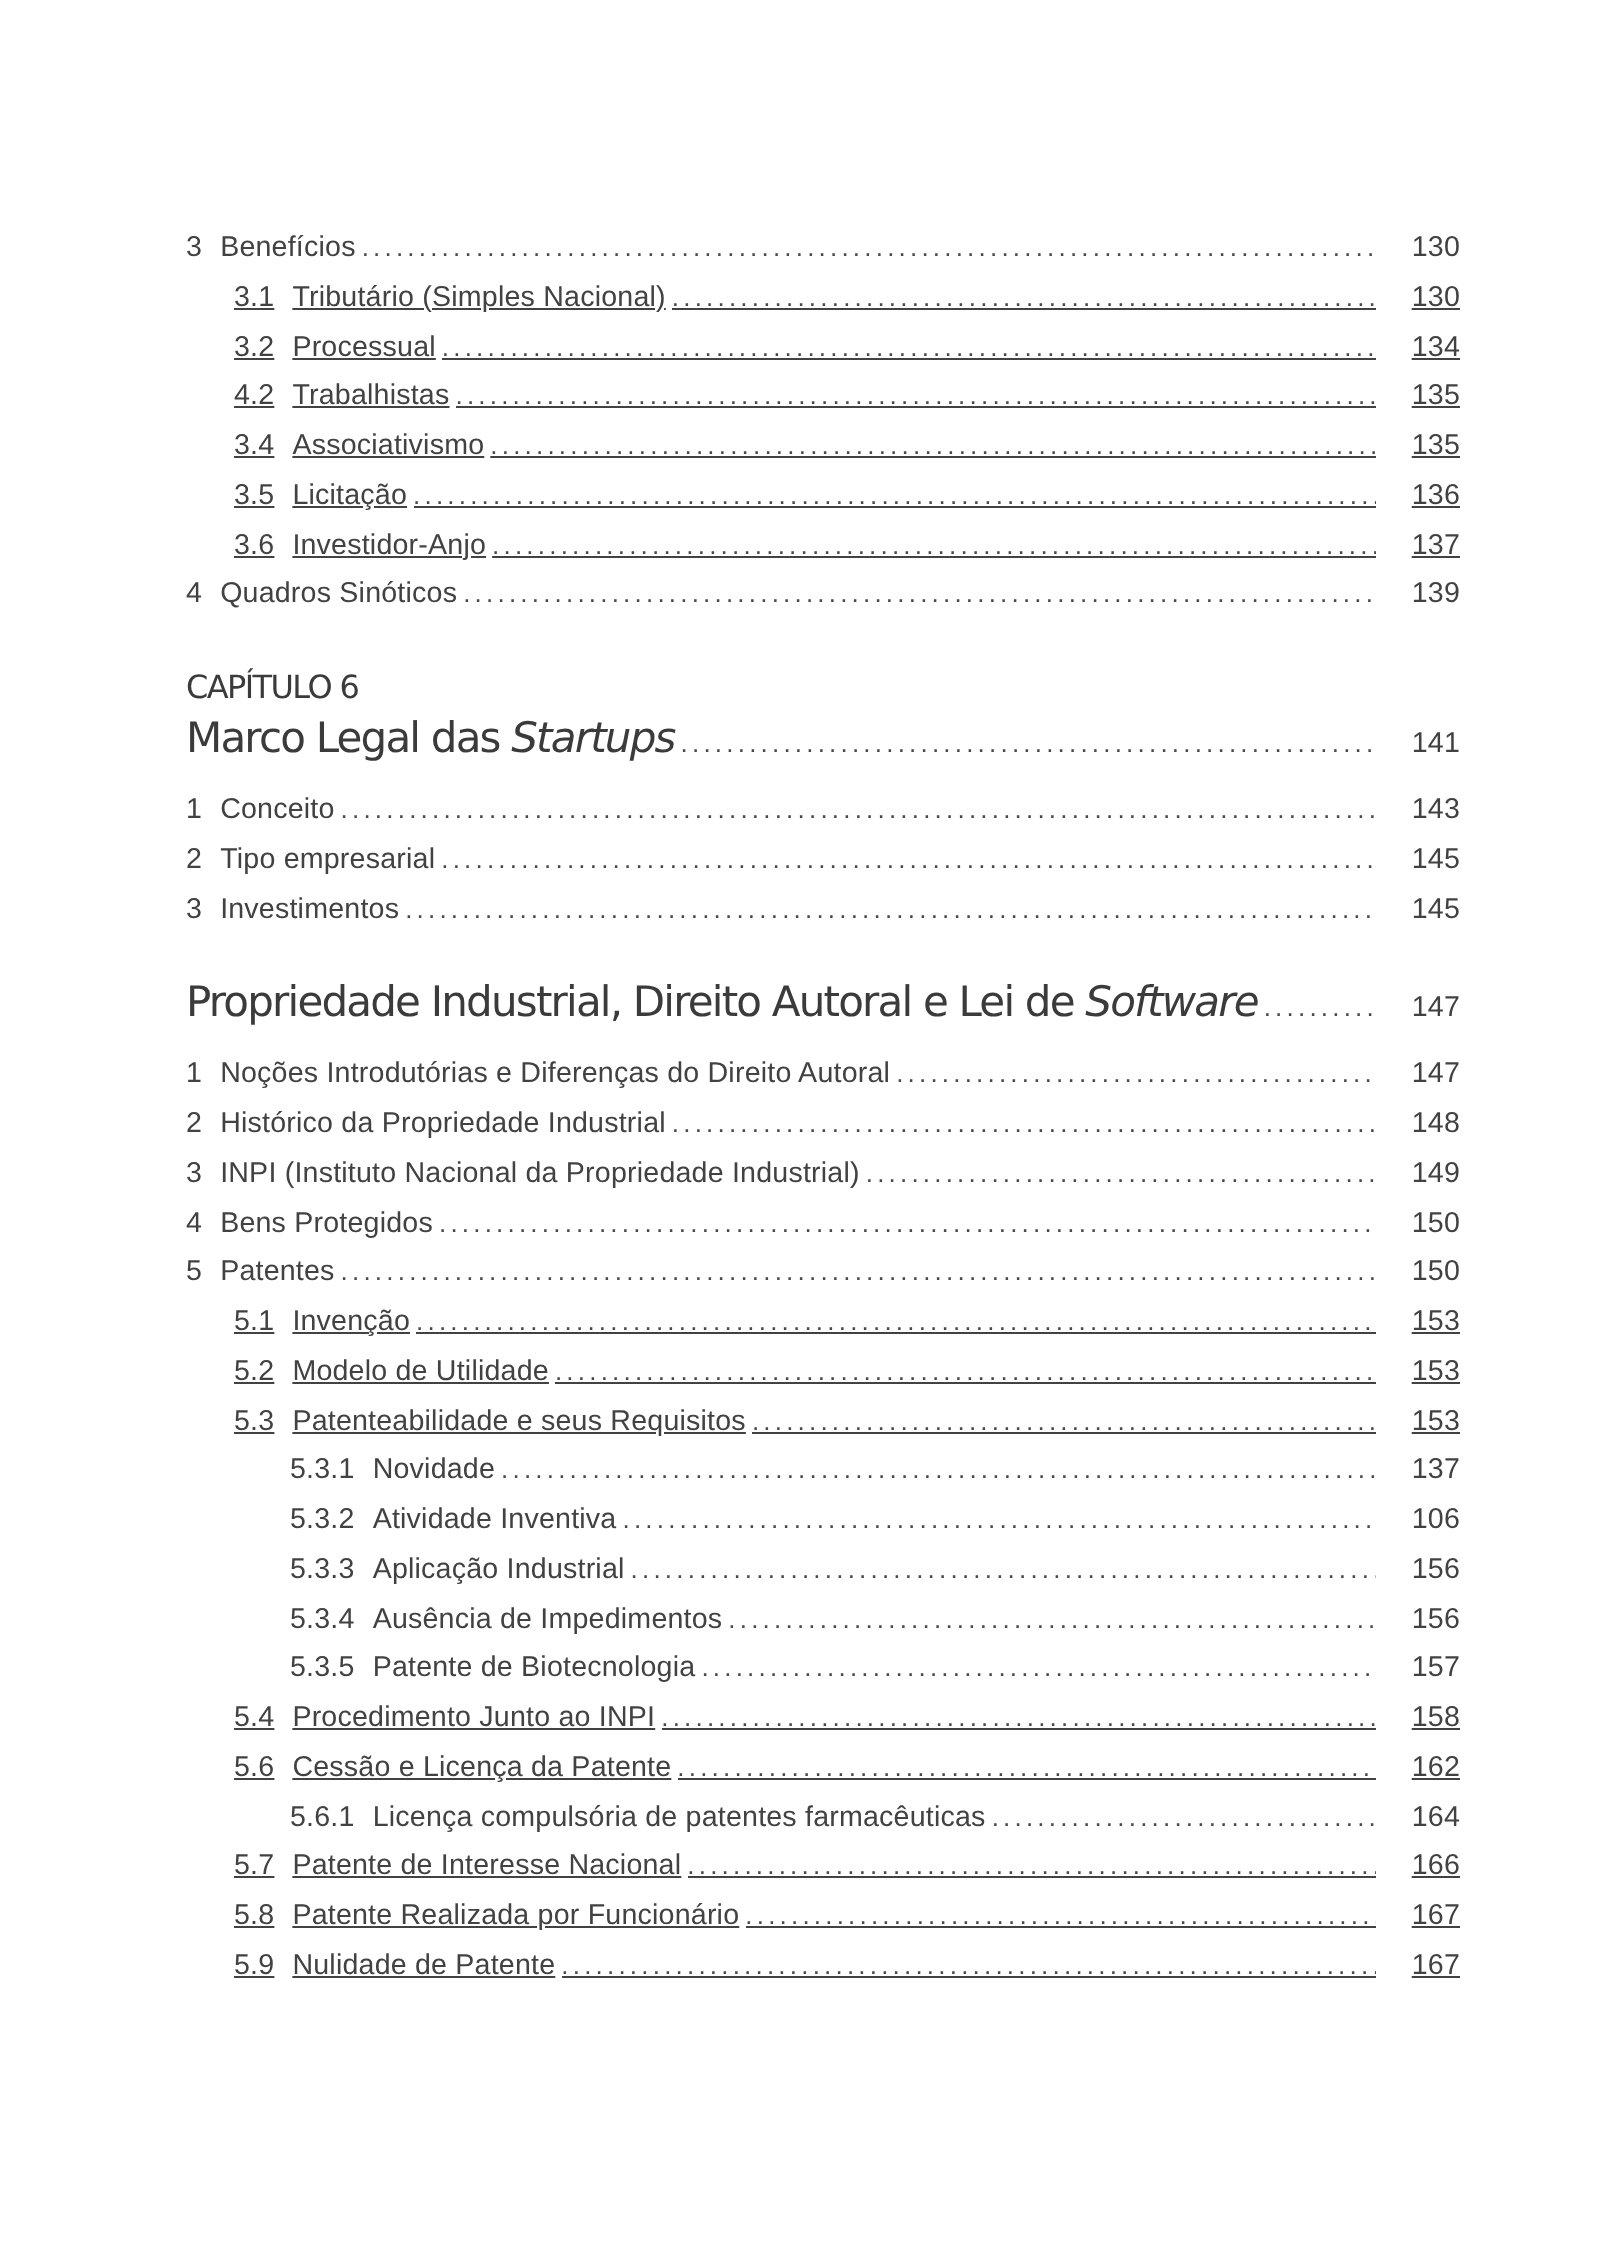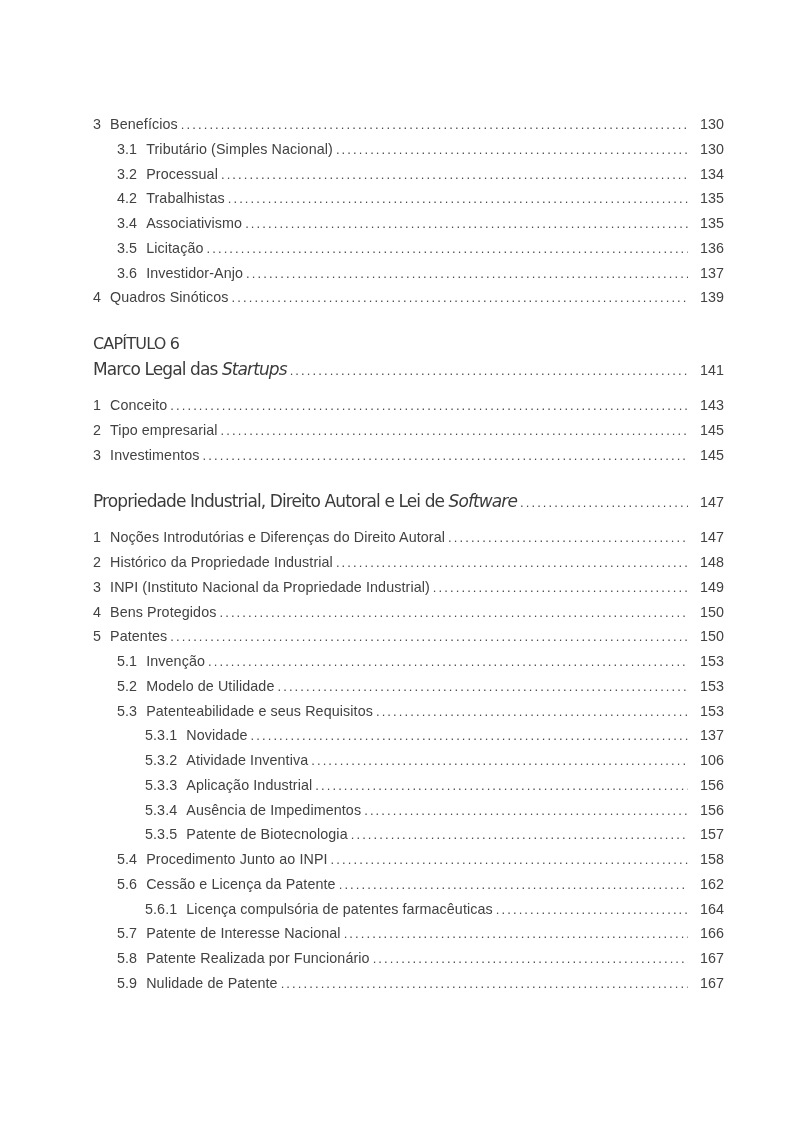--- a/index.html
+++ b/index.html
@@ -41,45 +41,46 @@
     font-weight: 400;
     font-family: "Liberation Sans", sans-serif;
   }
   .dots::after {
     content: "..............................................................................................................................................................................................................................";
   }
   .page-num {
     flex: 0 0 auto;
     width: 30px;
     margin-left: 12px;
+    text-align: right;
     font-size: 14.3px;
     font-weight: 400;
     letter-spacing: 0.1px;
     font-family: "Liberation Sans", sans-serif;
     color: var(--text, #424242);
   }
-  .level-1 { padding-left: 24px; }
+  .level-1 { padding-left: 24px; text-decoration: underline; }
   .level-2 { padding-left: 52px; }
   .chapter-header { margin-top: 21px; }
   .kicker {
     font-family: "DejaVu Sans", sans-serif;
     font-size: 16px;
     line-height: 25px;
     letter-spacing: -0.8px;
     color: var(--heading, #3b3b3b);
   }
   .title-row {
     height: 27px;
     line-height: 27px;
     margin-bottom: 10px;
   }
   .ct-label {
     flex: 0 0 auto;
     font-family: "DejaVu Sans", sans-serif;
-    font-size: 17px;
+    font-size: 21px;
     letter-spacing: -0.9px;
     color: var(--heading, #3b3b3b);
   }
   .italic { font-style: italic; }
 </style>
 </head>
 <body>
 
 <div class="book-page">
   <main class="toc">

